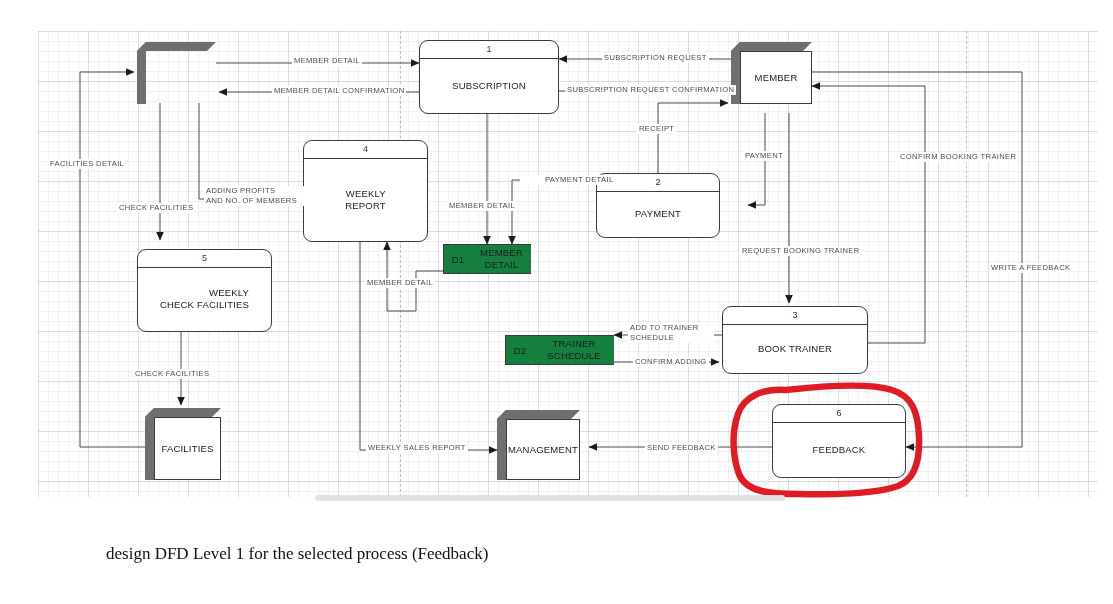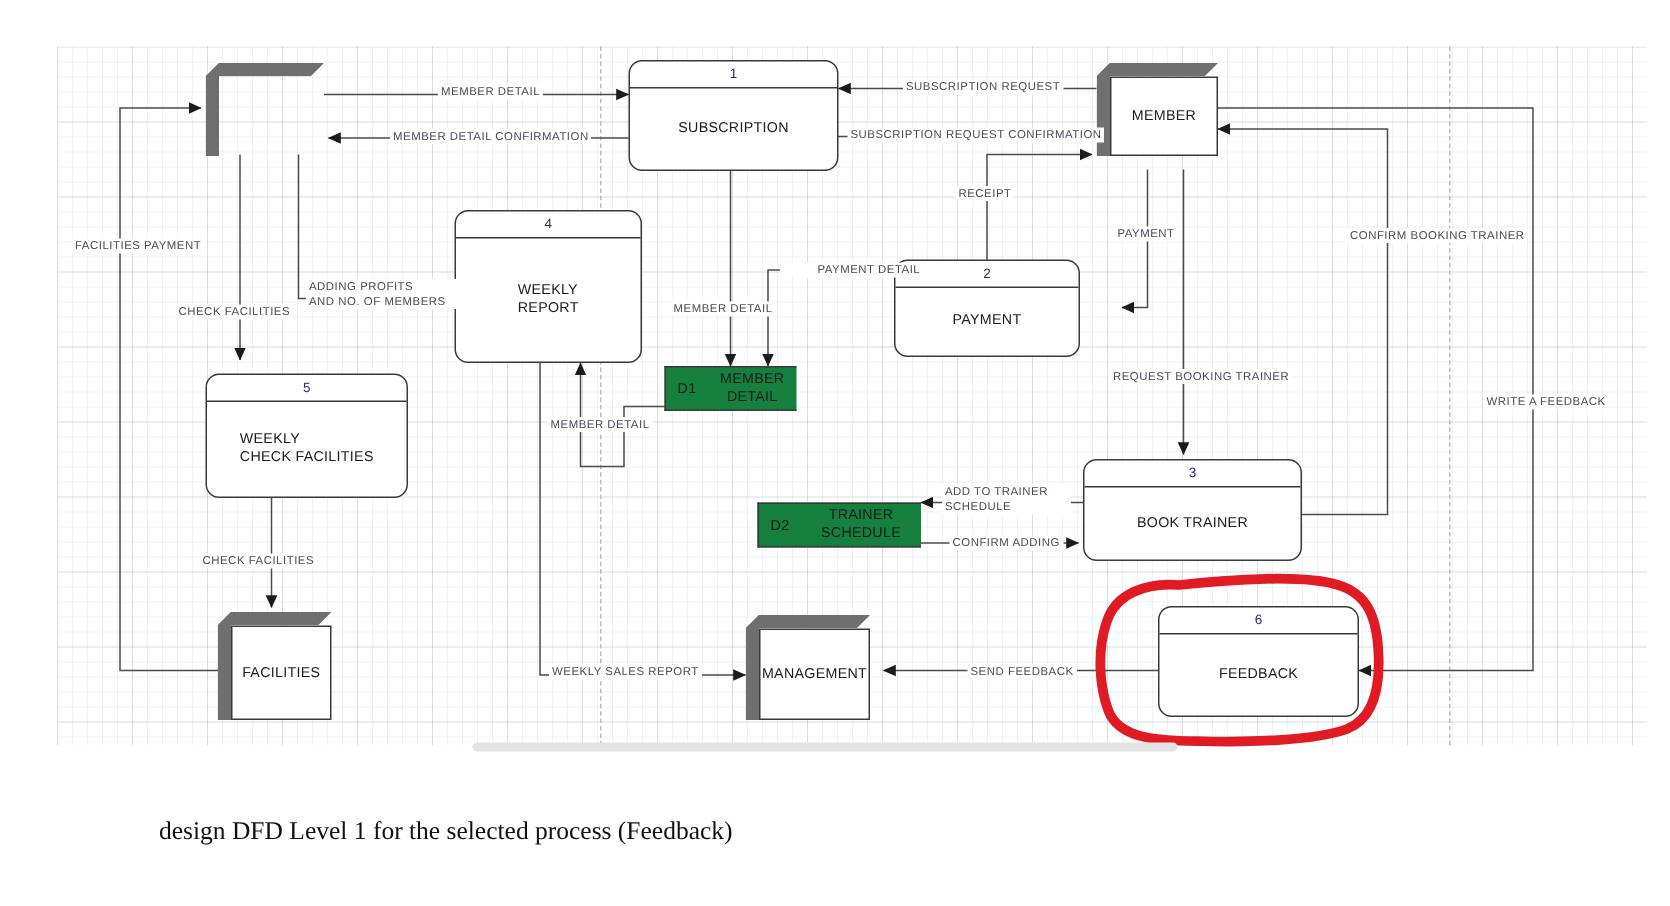--- a/index.html
+++ b/index.html
@@ -25,21 +25,21 @@
   .proc{
     position:absolute;background:#fff;border:1px solid #3a3a3a;border-radius:9px;
     box-sizing:border-box;
   }
   .proc .num{
     height:17px;line-height:17px;text-align:center;
     font-size:9px;color:#2b2b6e;border-bottom:1px solid #3a3a3a;
   }
   .proc .body{
     position:absolute;left:0;right:0;top:17px;bottom:0;
-    display:flex;align-items:center;justify-content:center;text-align:left;
+    display:flex;align-items:center;justify-content:center;text-align:right;
     font-size:9.5px;color:#1b1b1b;letter-spacing:.2px;line-height:1.25;
     padding:0 4px;box-sizing:border-box;
   }
   
   .ent{position:absolute;}
   .ent .top{
     position:absolute;left:0;top:0;width:100%;height:9px;
     background:#6f6f6f;
     clip-path:polygon(9px 0, 100% 0, calc(100% - 9px) 100%, 0 100%);
   }
@@ -196,27 +196,27 @@
   <div class="sid">D1</div>
   <div class="sname">MEMBER<br>DETAIL</div>
 </div>
 
 <div class="store" style="left:505px;top:335px;width:109px;height:30px;">
   <div class="sid">D2</div>
   <div class="sname">TRAINER<br>SCHEDULE</div>
 </div>
 
 <div class="flab" style="left:292px;top:56px;">MEMBER DETAIL</div>
-<div class="flab" style="left:260px;top:86px;">MEMBER DETAIL CONFIRMATION</div>
+<div class="flab" style="left:272px;top:86px;">MEMBER DETAIL CONFIRMATION</div>
 <div class="flab" style="left:602px;top:53px;">SUBSCRIPTION REQUEST</div>
 <div class="flab" style="left:565px;top:85px;">SUBSCRIPTION REQUEST CONFIRMATION</div>
 <div class="flab" style="left:637px;top:124px;">RECEIPT</div>
 <div class="flab" style="left:743px;top:151px;">PAYMENT</div>
 <div class="flab" style="left:520px;top:175px;padding-left:25px;">PAYMENT DETAIL</div>
-<div class="flab" style="left:48px;top:159px;">FACILITIES PAYMENT</div>
+<div class="flab" style="left:48px;top:159px;">FACILITIES DETAIL</div>
 <div class="flab" style="left:117px;top:203px;">CHECK FACILITIES</div>
 <div class="flab two" style="left:204px;top:186px;">ADDING PROFITS<br>AND NO. OF MEMBERS</div>
 <div class="flab" style="left:447px;top:201px;">MEMBER DETAIL</div>
 <div class="flab" style="left:365px;top:278px;">MEMBER DETAIL</div>
 <div class="flab" style="left:898px;top:152px;">CONFIRM BOOKING TRAINER</div>
 <div class="flab" style="left:740px;top:246px;">REQUEST BOOKING TRAINER</div>
 <div class="flab" style="left:989px;top:263px;">WRITE A FEEDBACK</div>
 <div class="flab two" style="left:628px;top:323px;width:82px;">ADD TO TRAINER<br>SCHEDULE</div>
 <div class="flab" style="left:633px;top:357px;">CONFIRM ADDING</div>
 <div class="flab" style="left:133px;top:369px;">CHECK FACILITIES</div>

